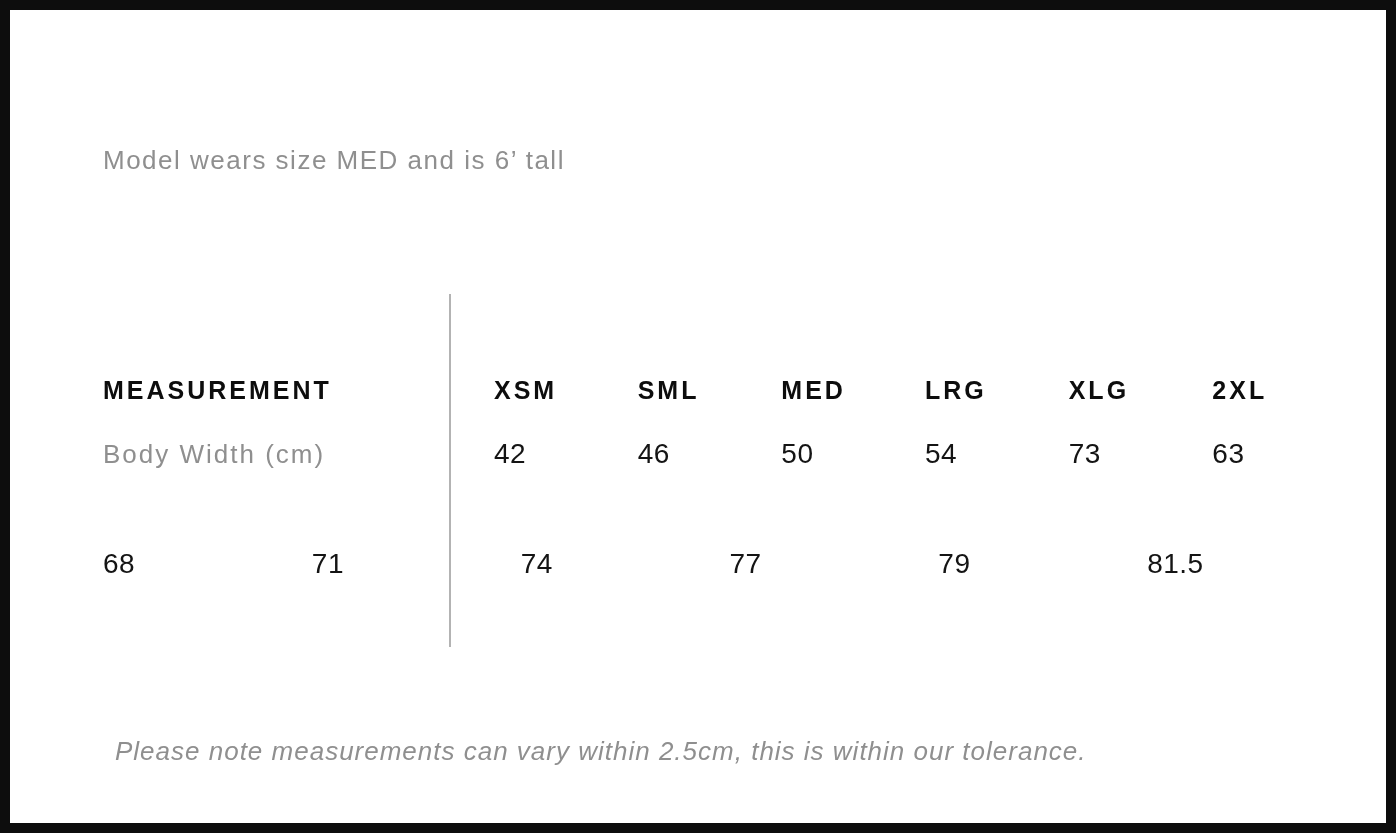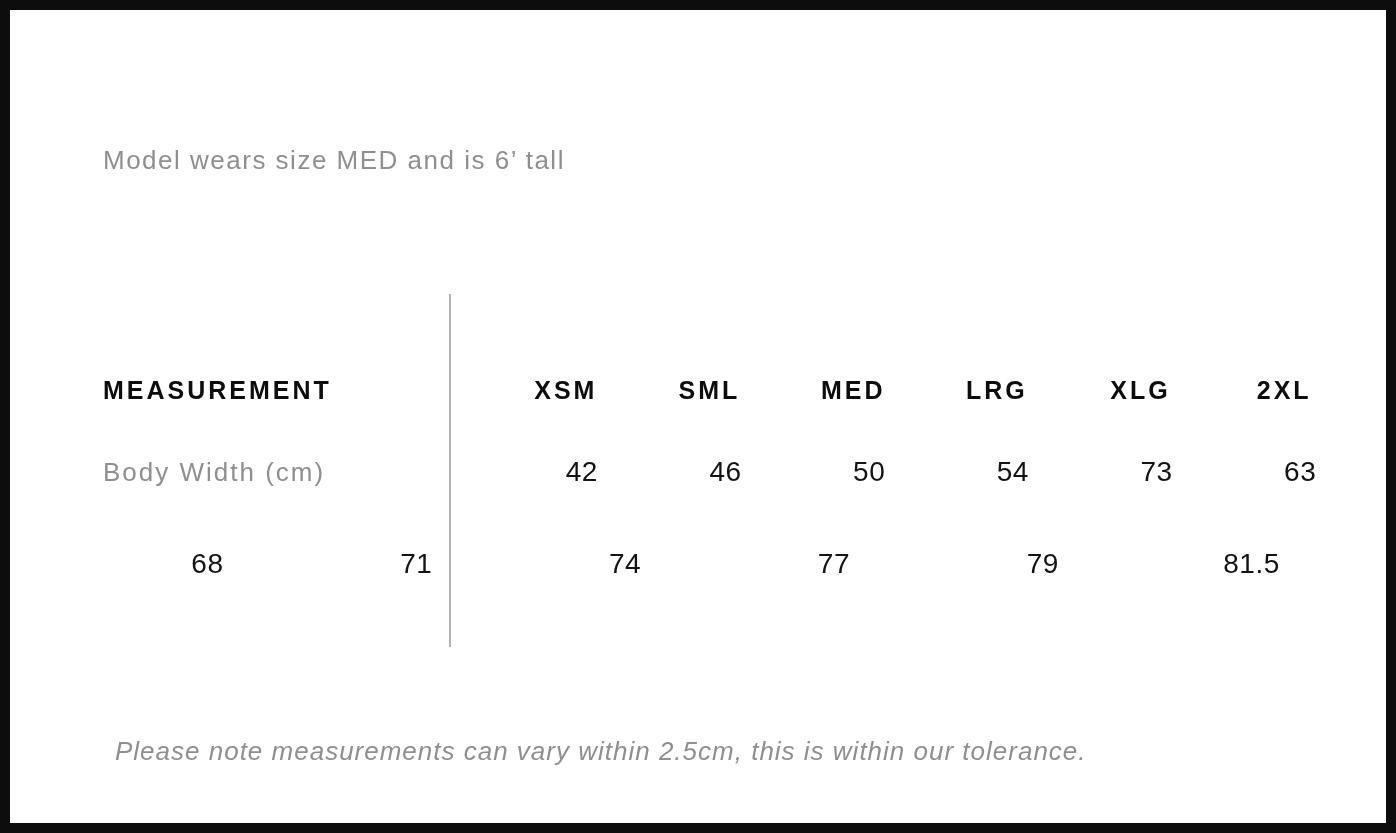--- a/index.html
+++ b/index.html
@@ -57,30 +57,29 @@
   }
   .t-row {
     position: absolute;
     left: 0;
     right: 0;
     height: 30px;
     display: flex;
     align-items: center;
   }
   .t-row.header-row { top: 69px; margin-top: 12px; }
-  .t-row.row-1 { top: 163px; gap: 32px; }
+  .t-row.row-1 { top: 145px; }
   .t-row.row-2 { top: 255px; }
   .cell-label {
     width: 391px;
     flex: 0 0 391px;
     text-align: left;
   }
   .cell {
     flex: 1 1 0;
-    text-align: center;
   }
   .th {
     font-size: 25px;
     font-weight: bold;
     letter-spacing: 3px;
     color: #0d0d0d;
     white-space: nowrap;
   }
   .td-label {
     font-size: 26px;

